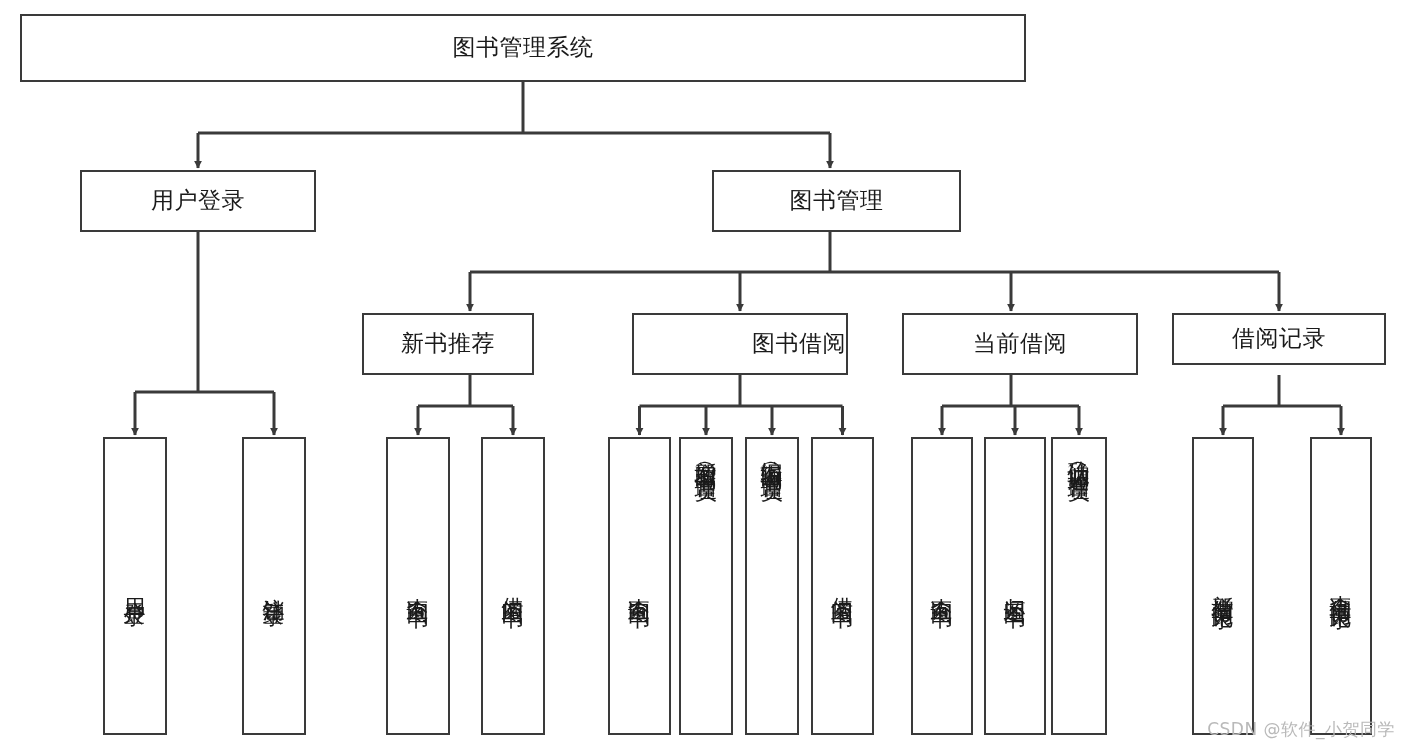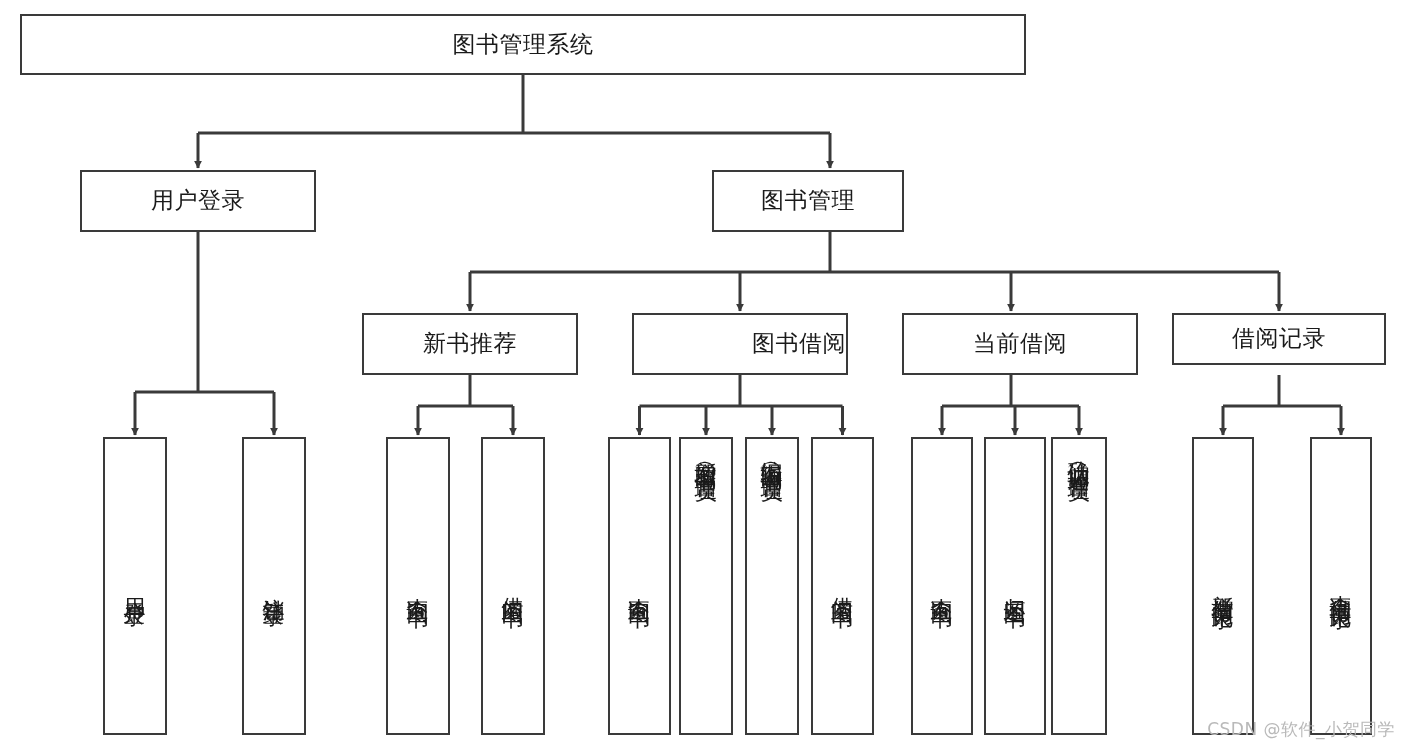--- a/index.html
+++ b/index.html
@@ -116,30 +116,30 @@
         <path d="M1015,406 L1015,435" marker-end="url(#arrowhead)"></path>
         <path d="M1079,406 L1079,435" marker-end="url(#arrowhead)"></path>
         <path d="M1279,375 L1279,406"></path>
         <path d="M1223,406 L1341,406"></path>
         <path d="M1223,406 L1223,435" marker-end="url(#arrowhead)"></path>
         <path d="M1341,406 L1341,435" marker-end="url(#arrowhead)"></path>
       </g>
   </svg>
 
   <div id="node-layer">
-      <div class="node" style="left: 20px; top: 14px; width: 1006px; height: 61px;">
+      <div class="node" style="left: 20px; top: 14px; width: 1006px; height: 68px;">
         <span class="node-label">图书管理系统</span>
       </div>
       <div class="node" style="left: 80px; top: 170px; width: 236px; height: 62px;">
         <span class="node-label">用户登录</span>
       </div>
-      <div class="node" style="left: 712px; top: 170px; width: 192px; height: 62px;">
+      <div class="node" style="left: 712px; top: 170px; width: 249px; height: 62px;">
         <span class="node-label">图书管理</span>
       </div>
-      <div class="node" style="left: 362px; top: 313px; width: 216px; height: 62px;">
+      <div class="node" style="left: 362px; top: 313px; width: 172px; height: 62px;">
         <span class="node-label">新书推荐</span>
       </div>
       <div class="node" style="left: 632px; top: 313px; width: 216px; height: 62px; justify-content: flex-end;">
         <span class="node-label">图书借阅</span>
       </div>
       <div class="node" style="left: 902px; top: 313px; width: 236px; height: 62px;">
         <span class="node-label">当前借阅</span>
       </div>
       <div class="node" style="left: 1172px; top: 313px; width: 214px; height: 52px;">
         <span class="node-label">借阅记录</span>

